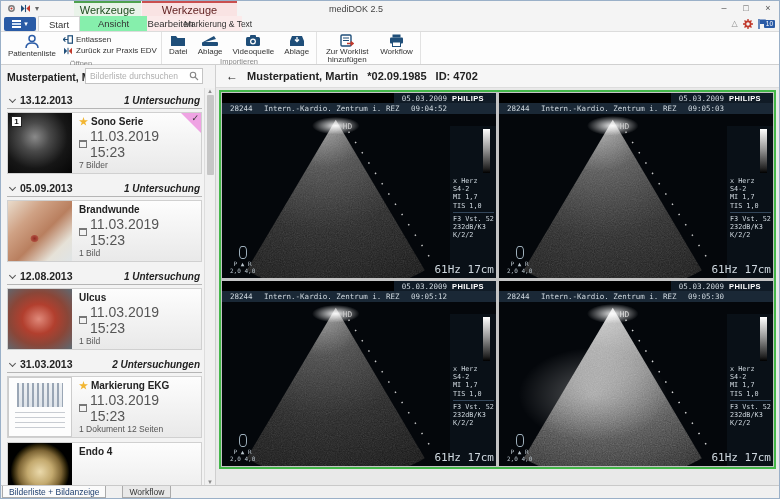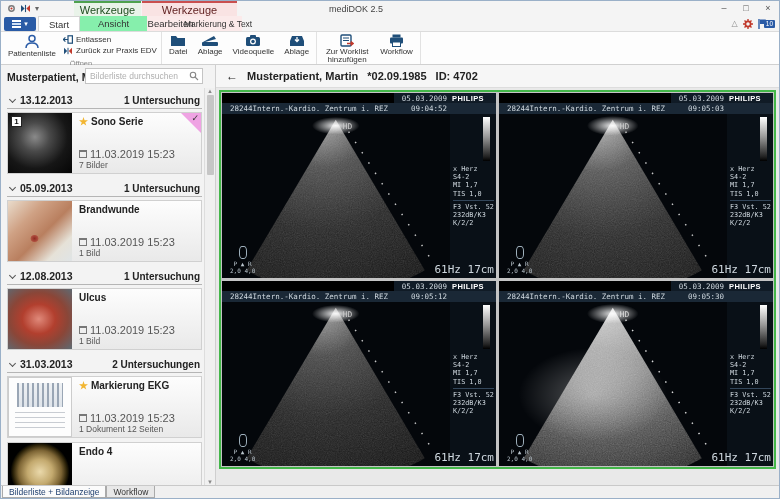--- a/index.html
+++ b/index.html
@@ -64,28 +64,28 @@
   .sb-search input::placeholder { color:#b0b0b0; }
   .sb-list { flex:1; position:relative; overflow:hidden; padding:2px 13px 0 6px; }
   .sb-scroll { position:absolute; right:0; top:0; bottom:0; width:11px; background:#f0f0f0; border-left:1px solid #ddd;
     display:flex; flex-direction:column; align-items:center; font-size:6px; color:#888; }
   .sb-scroll .thumbbar { width:7px; height:80px; background:#c6c6c6; margin-top:1px; border-radius:1px; }
   .sb-scroll .sp { flex:1; }
   .grouphdr { display:flex; align-items:center; padding:4px 2px 2px 2px; border-bottom:1px solid #b5b5b5; margin-bottom:3px; }
   .grouphdr .chev { width:5px; height:5px; border-right:1.4px solid #555; border-bottom:1.4px solid #555;
     transform:rotate(45deg); margin:-2px 5px 0 1px; }
   .grouphdr .gdate { font-weight:bold; font-size:10.5px; flex:1; }
-  .grouphdr .gcount { font-weight:bold; font-size:10px; }
+  .grouphdr .gcount { font-weight:bold; font-size:10px;font-style:italic; }
   .card { position:relative; display:flex; background:linear-gradient(#fdfdfd,#e9e9e9); border:1px solid #d0d0d0;
     margin-bottom:4px; height:62px; overflow:hidden; }
   .thumb { width:64px; height:60px; flex:none; position:relative; }
   .card-body { flex:1; padding:3px 4px 2px 7px; display:flex; flex-direction:column; }
   .card-title { font-weight:bold; font-size:10px; display:flex; align-items:center; gap:3px; }
   .star { color:var(--star-gold,#f2b632); font-size:10px; }
-  .card-meta { margin-top:auto; display:flex; align-items:center; gap:3px; font-size:11px; color:#555; }
+  .card-meta { margin-top:auto; display:flex; align-items:center; gap:3px; font-size:14px; color:#555; }
   .card-count { font-size:8.5px; color:#555; padding-bottom:1px; }
   .corner { position:absolute; top:0; right:0; width:0; height:0;
     border-top:20px solid var(--selected-pink,#efa3e3); border-left:20px solid transparent; }
   .corner-check { position:absolute; top:0px; right:2px; font-size:9px; color:#333; }
   .badge1 { position:absolute; top:3px; left:3px; background:#fff; border:1px solid #222; color:#111;
     font-size:8px; font-weight:bold; width:11px; height:11px; text-align:center; line-height:10px; }
   
   .th-sono  { background:radial-gradient(ellipse at 42% 40%, #8a8a8a 0%, #4a4a4a 28%, #161616 62%, #050505 100%); }
   .th-hand  { background:linear-gradient(135deg,#e9dccc 0%, #cfa184 30%, #b97f5f 55%, #e6e2d8 80%, #dfe4e6 100%); }
   .th-hand::after { content:""; position:absolute; left:22px; top:34px; width:9px; height:7px; border-radius:50%;
@@ -112,36 +112,36 @@
   
   .tile { background:#04070b; display:flex; flex-direction:column; min-width:0; min-height:0;
     font-family:"DejaVu Sans Mono", monospace; color:#cfd8df; position:relative; overflow:hidden; }
   .t-head1 { height:10px; display:flex; align-items:center; background:#101b26; font-size:7.5px; }
   .t-black { flex:1; align-self:stretch; background:#000; }
   .t-date { padding:0 5px 0 8px; }
   .t-vendor { width:44px; font-weight:bold; letter-spacing:.4px; color:#fff; font-size:7.5px;
     font-family:"Liberation Sans",sans-serif; }
   .t-head2 { height:11px; display:flex; align-items:center; background:#1a2836; font-size:7.5px; }
   .t-station { padding-left:8px; }
-  .t-clinic { flex:1; text-align:left; }
+  .t-clinic { flex:1; text-align:center; }
   .t-time { padding-right:5px; }
   .t-sp46 { width:44px; }
   .t-body { flex:1; position:relative; min-height:0; }
   .t-body svg.fan { position:absolute; inset:0; width:100%; height:100%; }
-  .t-panel { position:absolute; right:0; top:0; bottom:0; width:46px; background:rgba(10,18,26,.85);
+  .t-panel { position:absolute; right:0; top:12px; bottom:0; width:46px; background:rgba(10,18,26,.85);
     display:flex; flex-direction:column; padding:2px 2px 2px 3px; }
   .t-bar { width:7px; height:44px; margin:1px 4px 4px auto; background:linear-gradient(#fff,#999 45%,#222 90%,#000); }
   .t-ann { font-size:6.8px; line-height:8.2px; color:#cfd8df; white-space:nowrap; }
   .t-sep { border-top:1px solid #33465a; margin:2px 0; }
   .t-freq { position:absolute; right:2px; bottom:2px; font-size:11px; color:#cfd8df; }
   .t-probe { position:absolute; left:8px; bottom:4px; font-size:6px; color:#b9c4cc; text-align:center; line-height:7px; }
   .t-probe-icon { width:8px; height:13px; border:1px solid #9fb0bc; border-radius:3px/5px; margin:0 auto 1px auto; }
 
   
-  .bottom-tabs { height:13px; background:#f0f0f0; border-top:1px solid #c9c9c9; display:flex; align-items:stretch; padding-left:1px; }
+  .bottom-tabs { height:13px; background:#f0f0f0; border-top:1px solid #c9c9c9; display:flex; align-items:stretch; padding-left:1px;gap:16px; }
   .btab { font-size:8.5px; display:flex; align-items:center; padding:0 6px; border:1px solid #aaa; border-top:none; color:#333; background:#e8e8e8; }
   .btab.active { background:#fbfbfb; color:#1f3f6f; }
   .statusbar { height:11px; background:var(--accent-blue,#2a5ba6); color:#fff; font-size:8px;
     display:flex; align-items:center; justify-content:flex-end; gap:22px; padding-right:8px; }
 
   svg text { font-family:"DejaVu Sans Mono", monospace; }
 </style>
 </head>
 <body>
 
@@ -264,20 +264,21 @@
           <span>Videoquelle</span>
         </div>
         <div class="bigbtn">
           <svg width="16" height="13" viewBox="0 0 16 13">
             <path d="M1,7 L3,2 L13,2 L15,7 L15,12 L1,12 Z" fill="#1f4e79"></path>
             <path d="M8,3 L8,7 M6,5.5 L8,7.6 L10,5.5" stroke="#fff" stroke-width="1.3" fill="none"></path>
           </svg>
           <span>Ablage</span>
         </div>
       </div>
+      <div class="rgroup-label">Importieren</div>
     </div>
 
     <div class="rgroup">
       <div class="rgroup-body">
         <div class="bigbtn" style="max-width:52px">
           <svg width="14" height="13" viewBox="0 0 14 13">
             <rect x="1" y="1" width="10" height="11" rx="1" fill="none" stroke="#1f4e79" stroke-width="1.4"></rect>
             <line x1="3" y1="4" x2="9" y2="4" stroke="#1f4e79" stroke-width="1"></line>
             <line x1="3" y1="6.5" x2="9" y2="6.5" stroke="#1f4e79" stroke-width="1"></line>
             <path d="M7,9.5 L13,9.5 M10.8,7.5 L13.2,9.5 L10.8,11.5" stroke="#c0392b" stroke-width="1.3" fill="none"></path>

